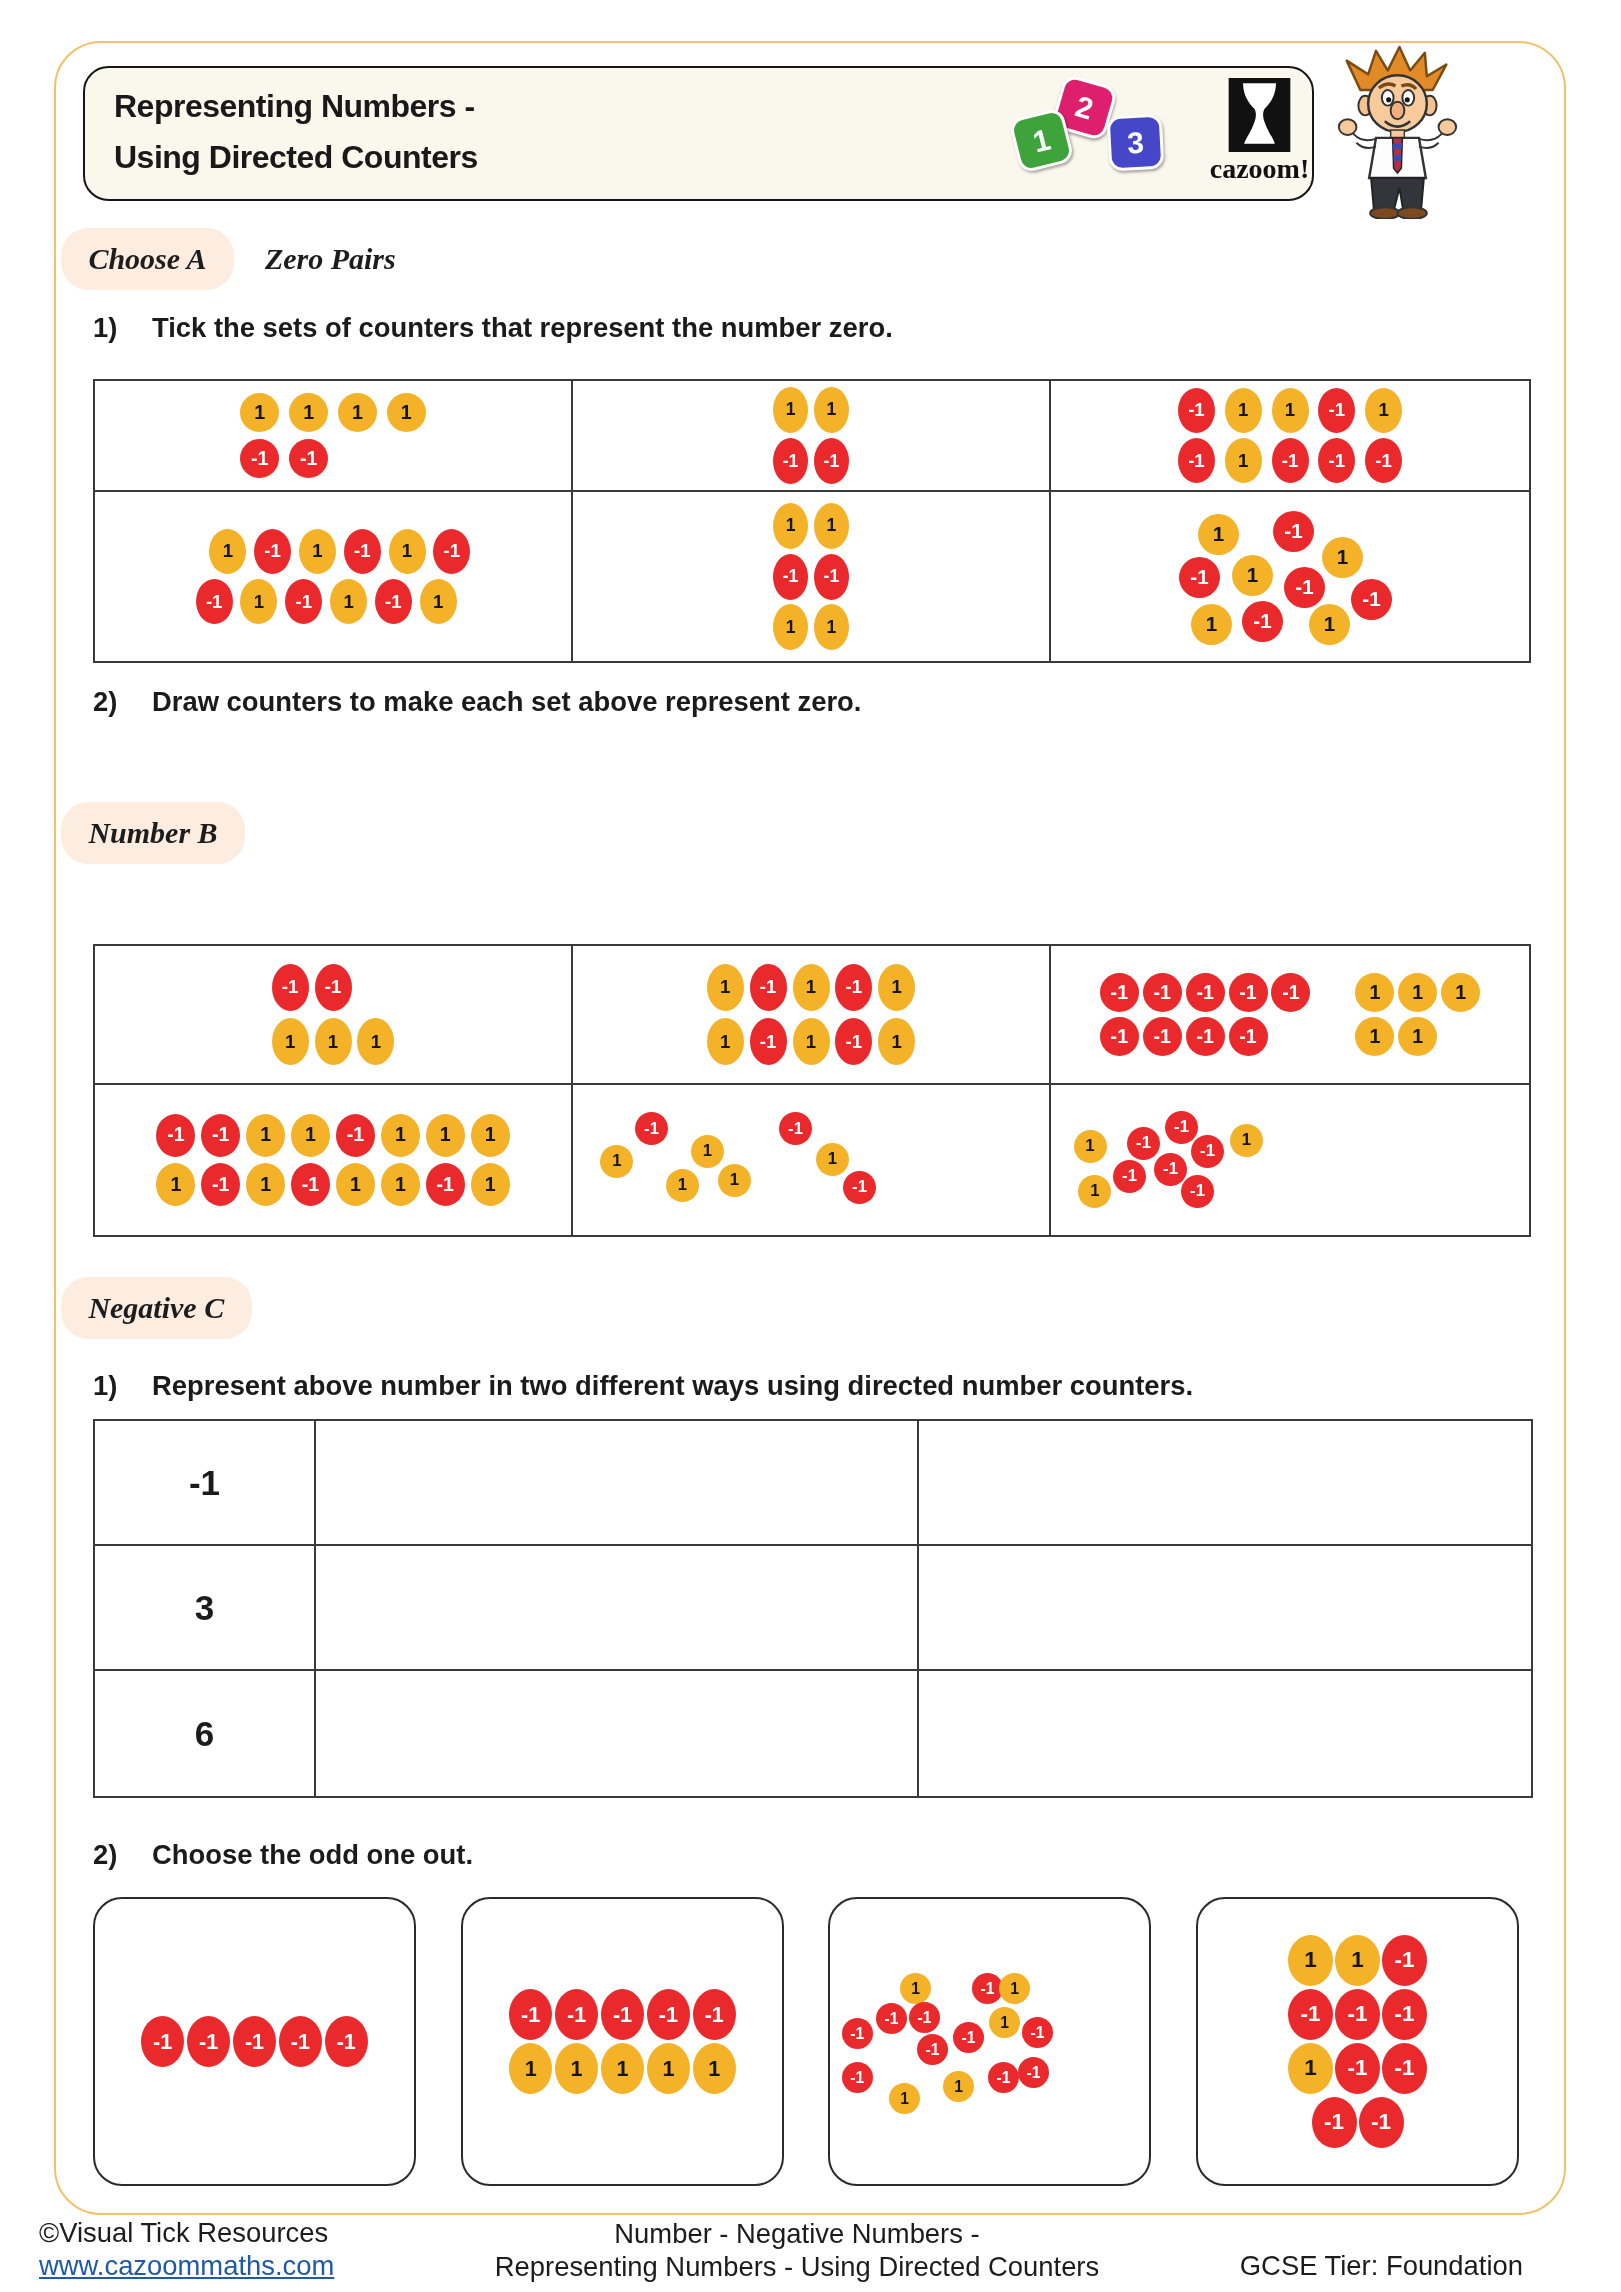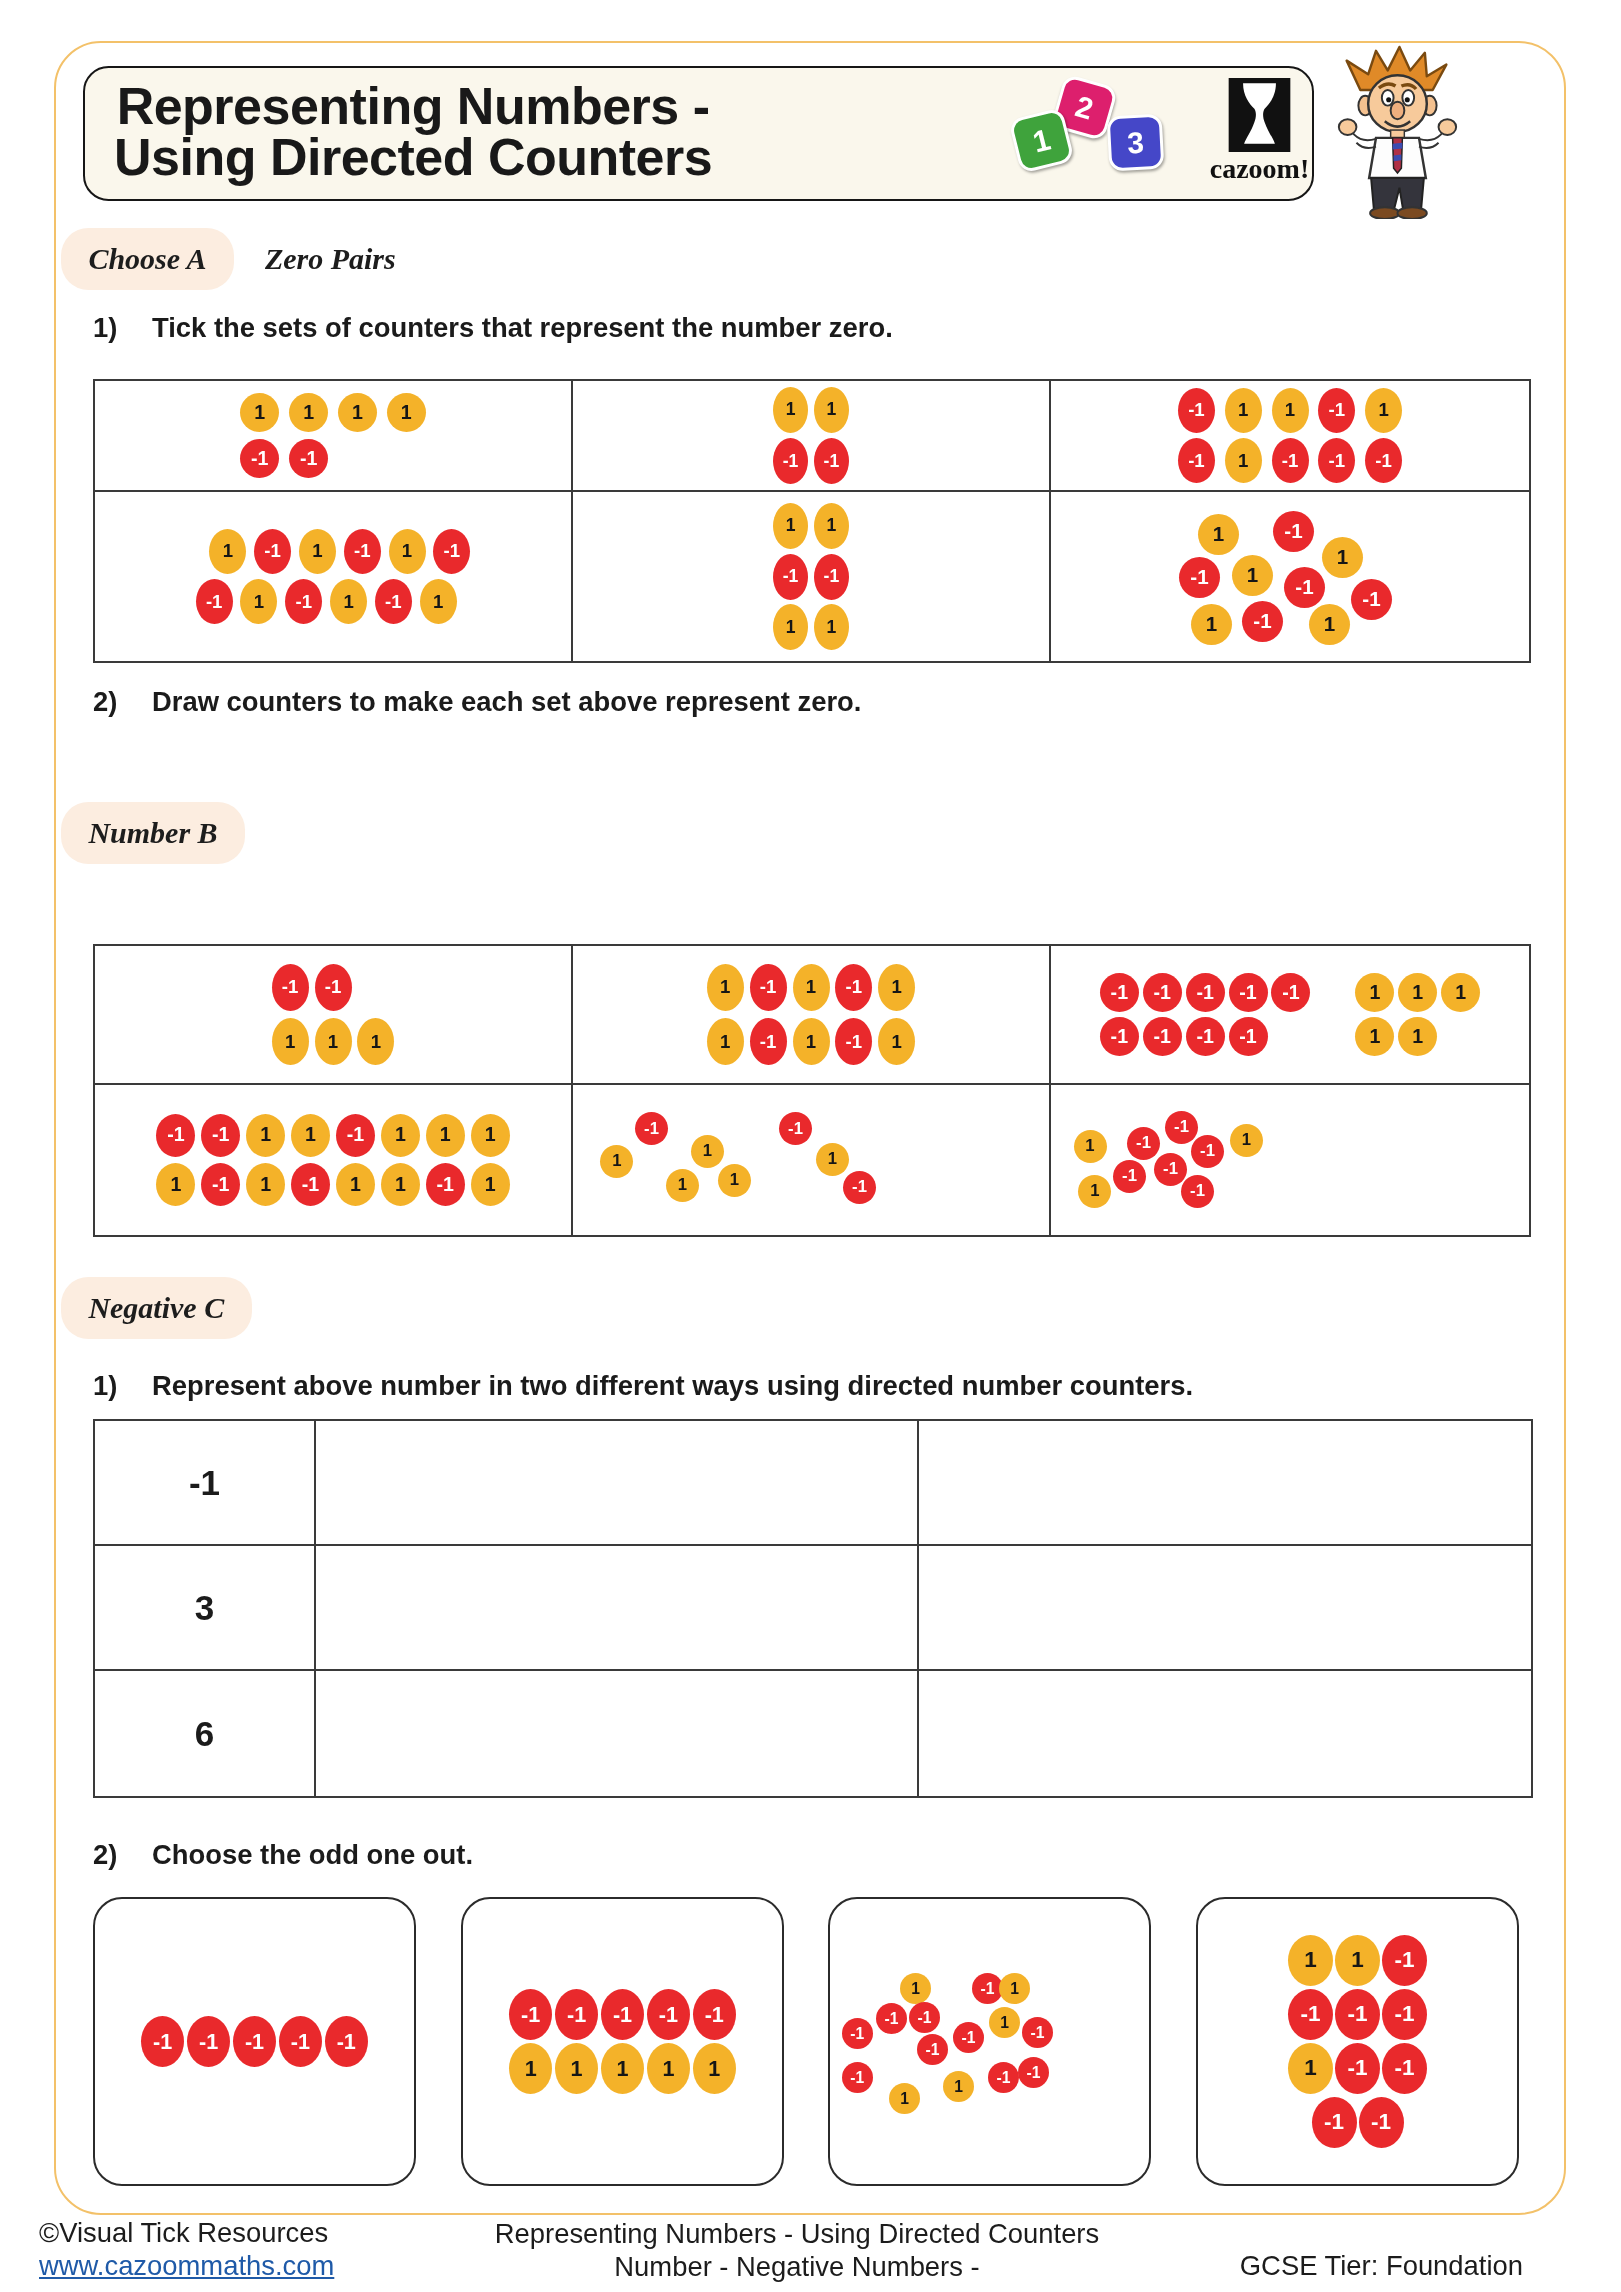--- a/index.html
+++ b/index.html
@@ -7,22 +7,22 @@
     --headerbg:#FAF7EC; --line:#3a3a3a; --link:#1F5AA8;
   }
   *{box-sizing:border-box;margin:0;padding:0;}
   body{background:#888;font-family:"Liberation Sans",sans-serif;}
   .page{position:relative;width:1621px;height:2293px;background:#ffffff;overflow:hidden;margin:0 auto;}
   .outer-border{position:absolute;left:54px;top:41px;width:1512px;height:2174px;
     border:2.9px solid var(--accent);border-radius:47px;}
   
   .header-box{position:absolute;left:83px;top:66px;width:1231px;height:135px;
     background:var(--headerbg);border:2.9px solid #161616;border-radius:25.5px;}
-  .title{position:absolute;left:29px;top:12.7px;font-size:52px;line-height:51px;font-weight:bold;
-    color:#191919;letter-spacing:-0.5px;text-align:center;}
+  .title{position:absolute;left:29px;top:12.7px;font-size:32px;line-height:51px;font-weight:bold;
+    color:#191919;letter-spacing:-0.5px;}
   .tiles{position:absolute;left:921px;top:5.9px;width:176px;height:123px;}
   .tile{position:absolute;width:55px;height:55px;border-radius:13.7px;border:3.9px solid #fff;
     box-shadow:1px 2px 2.9px rgba(0,0,0,.35);display:flex;align-items:center;justify-content:center;
     color:#fff;font-weight:bold;font-size:30px;}
   .tile1{left:7.8px;top:39px;transform:rotate(-14deg);z-index:2;}
   .tile2{left:51px;top:5.9px;transform:rotate(16deg);z-index:1;}
   .tile3{left:102px;top:41px;transform:rotate(-3deg);z-index:3;}
   .cazoom{position:absolute;left:1096px;top:9.8px;width:157px;text-align:center;}
   .drum{width:63px;height:74px;margin:0 auto;}
   .cazoom-text{font-family:"Liberation Serif",serif;font-weight:bold;font-size:28px;color:#111;margin-top:1px;}
@@ -441,18 +441,18 @@
           <div class="counter neg" style="width: 45px; height: 51px; font-size: 22.5px;">-1</div>
         </div>
       </div>
     </div>
 
   <div class="foot" style="left:39px;top:2217px">©Visual Tick Resources</div>
   <div class="foot" style="left:39px;top:2250px">
     <a href="#">www.cazoommaths.com</a>
   </div>
   <div class="foot foot-center" style="top:2217px">
+    <div>Number - Negative Numbers -</div>
     <div>Representing Numbers - Using Directed Counters</div>
-    <div>Number - Negative Numbers -</div>
   </div>
   <div class="foot" style="right:98px;top:2250px">GCSE Tier: Foundation</div>
 </div>
 
 
 </body></html>

